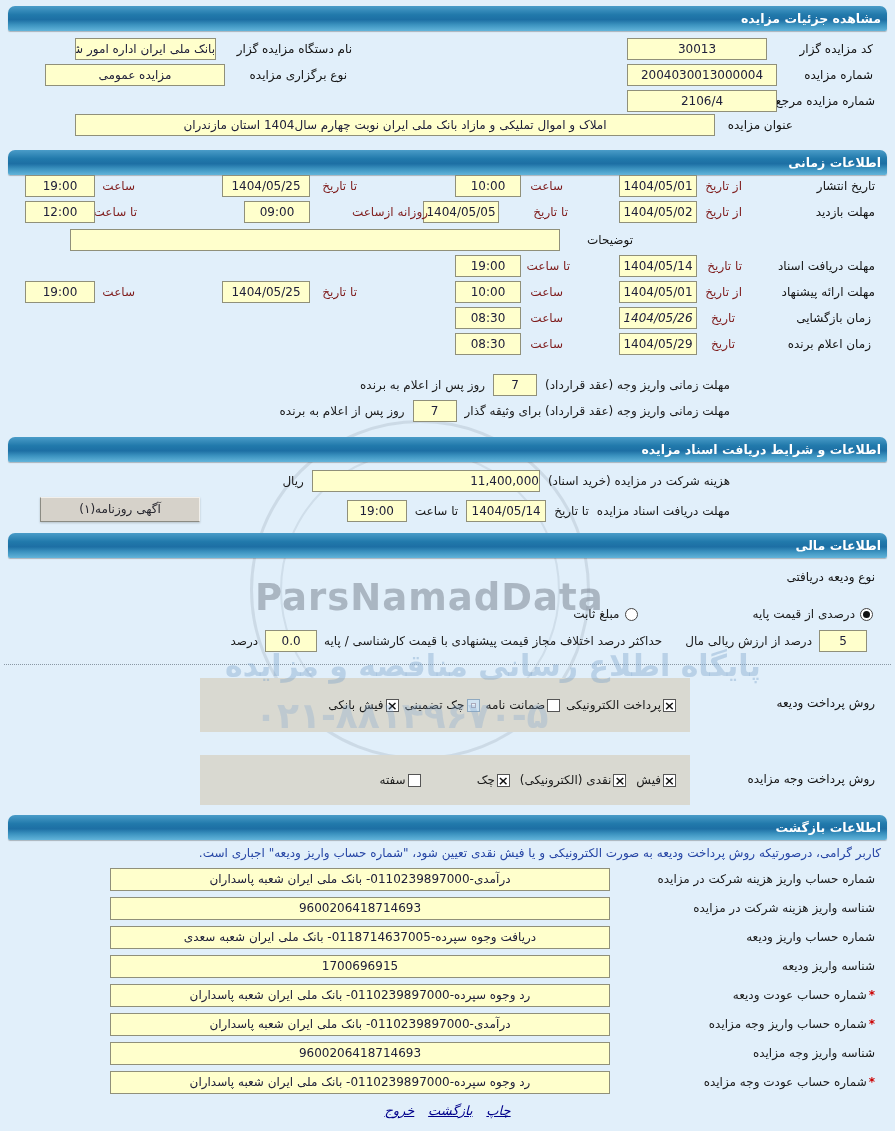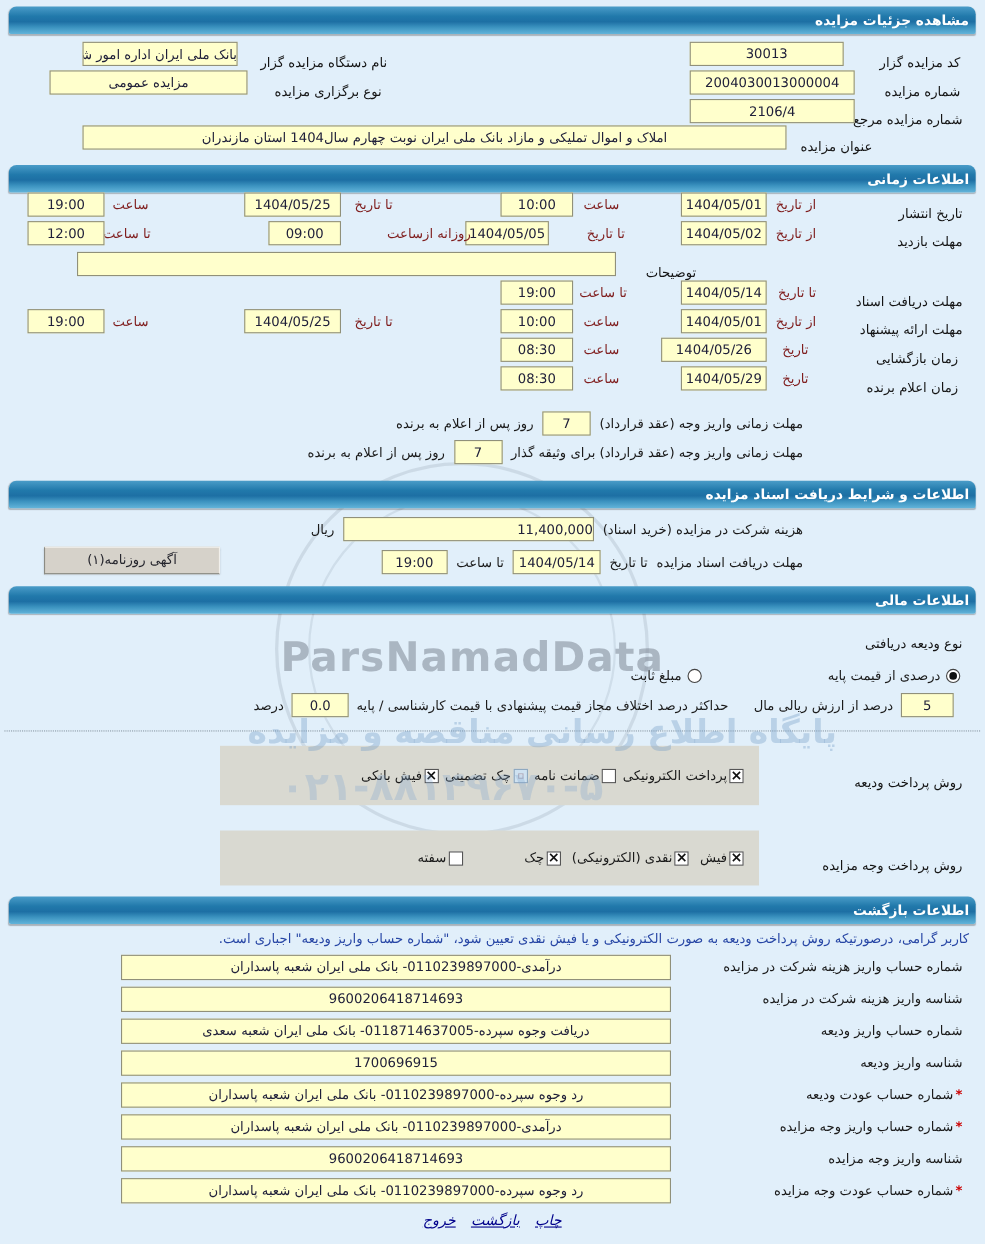--- a/index.html
+++ b/index.html
@@ -10,21 +10,21 @@
   
   .bar { position:absolute; left:8px; right:8px; height:25px;
          background:linear-gradient(180deg,#4a9cc8 0%,#2179ab 35%,#1d6fa4 55%,#3b92bf 75%,#62b4da 100%);
          border-radius:7px 7px 2px 2px; color:#fff; font-weight:bold; line-height:25px; padding-right:6px; font-size:12.5px;
          box-shadow:0 1px 1px rgba(0,0,0,.25); }
 
   
   .fld { position:absolute; height:22px; background:#ffffcc; border:1px solid #90907a;
          color:#20203a; text-align:center; line-height:20px; overflow:hidden; white-space:nowrap; font-size:12px; }
 
-  .lbl { position:absolute; white-space:nowrap; color:#141414; line-height:22px;margin-top:8px; }
+  .lbl { position:absolute; white-space:nowrap; color:#141414; line-height:22px; }
   .sub { position:absolute; white-space:nowrap; color:#7f1d1d; line-height:22px; }
 
   .row { position:absolute; left:0; right:0; height:24px; }
 
   
   .flexrow { position:absolute; left:0; right:0; display:flex; direction:rtl; align-items:center; gap:8px; }
   .flexrow .flabel { white-space:nowrap; }
   .ffld { background:#ffffcc; border:1px solid #90907a; height:22px; line-height:20px; text-align:center; color:#20203a; }
 
   .unit { white-space:nowrap; }
@@ -154,21 +154,21 @@
       <span class="fld" style="right:374px; width:66px;">10:00</span>
       <span class="sub" style="right:538px;">تا تاریخ</span>
       <span class="fld" style="right:585px; width:88px;">1404/05/25</span>
       <span class="sub" style="right:760px;">ساعت</span>
       <span class="fld" style="left:25px; width:70px;">19:00</span>
     </div>
 
     <div class="row" style="top:307px;">
       <span class="lbl" style="right:24px;">زمان بازگشایی</span>
       <span class="sub" style="right:160px;">تاریخ</span>
-      <span class="fld" style="right:198px; width:96px;">1404/05/26</span>
+      <span class="fld" style="right:198px; width:78px;font-style:italic;">1404/05/26</span>
       <span class="sub" style="right:332px;">ساعت</span>
       <span class="fld" style="right:374px; width:66px;">08:30</span>
     </div>
 
     <div class="row" style="top:333px;">
       <span class="lbl" style="right:24px;">زمان اعلام برنده</span>
       <span class="sub" style="right:160px;">تاریخ</span>
       <span class="fld" style="right:198px; width:78px;">1404/05/29</span>
       <span class="sub" style="right:332px;">ساعت</span>
       <span class="fld" style="right:374px; width:66px;">08:30</span>

